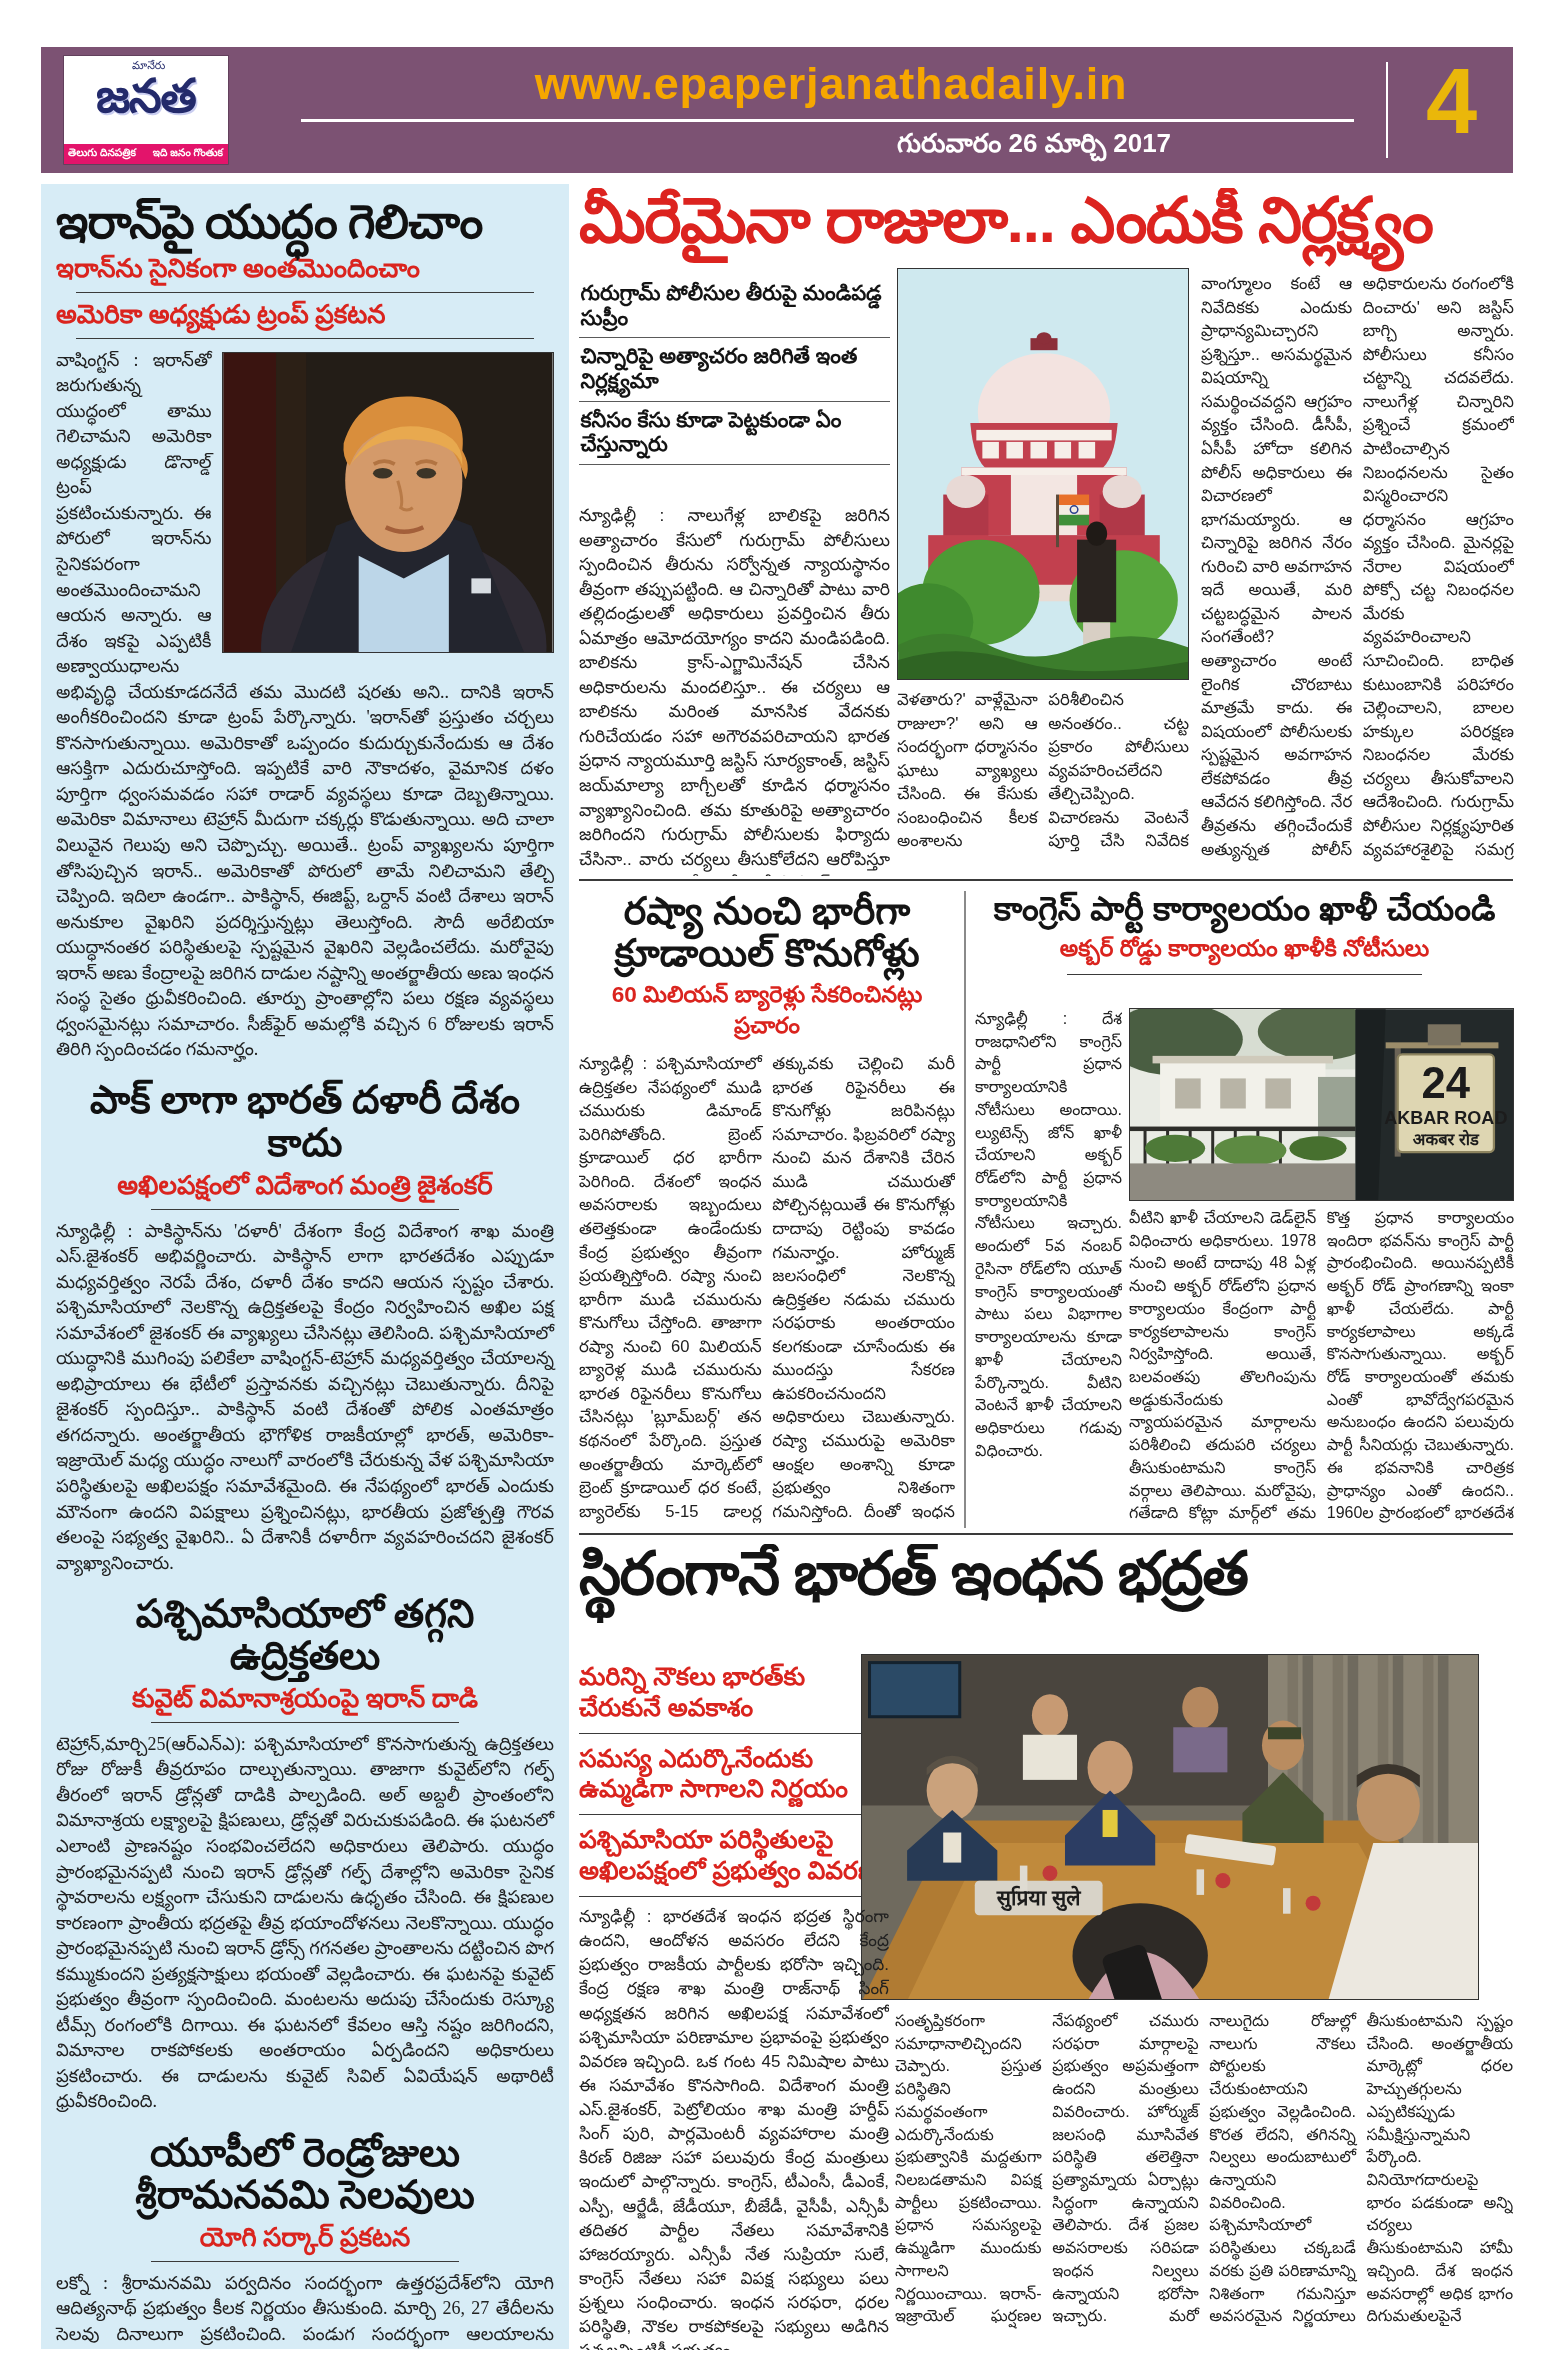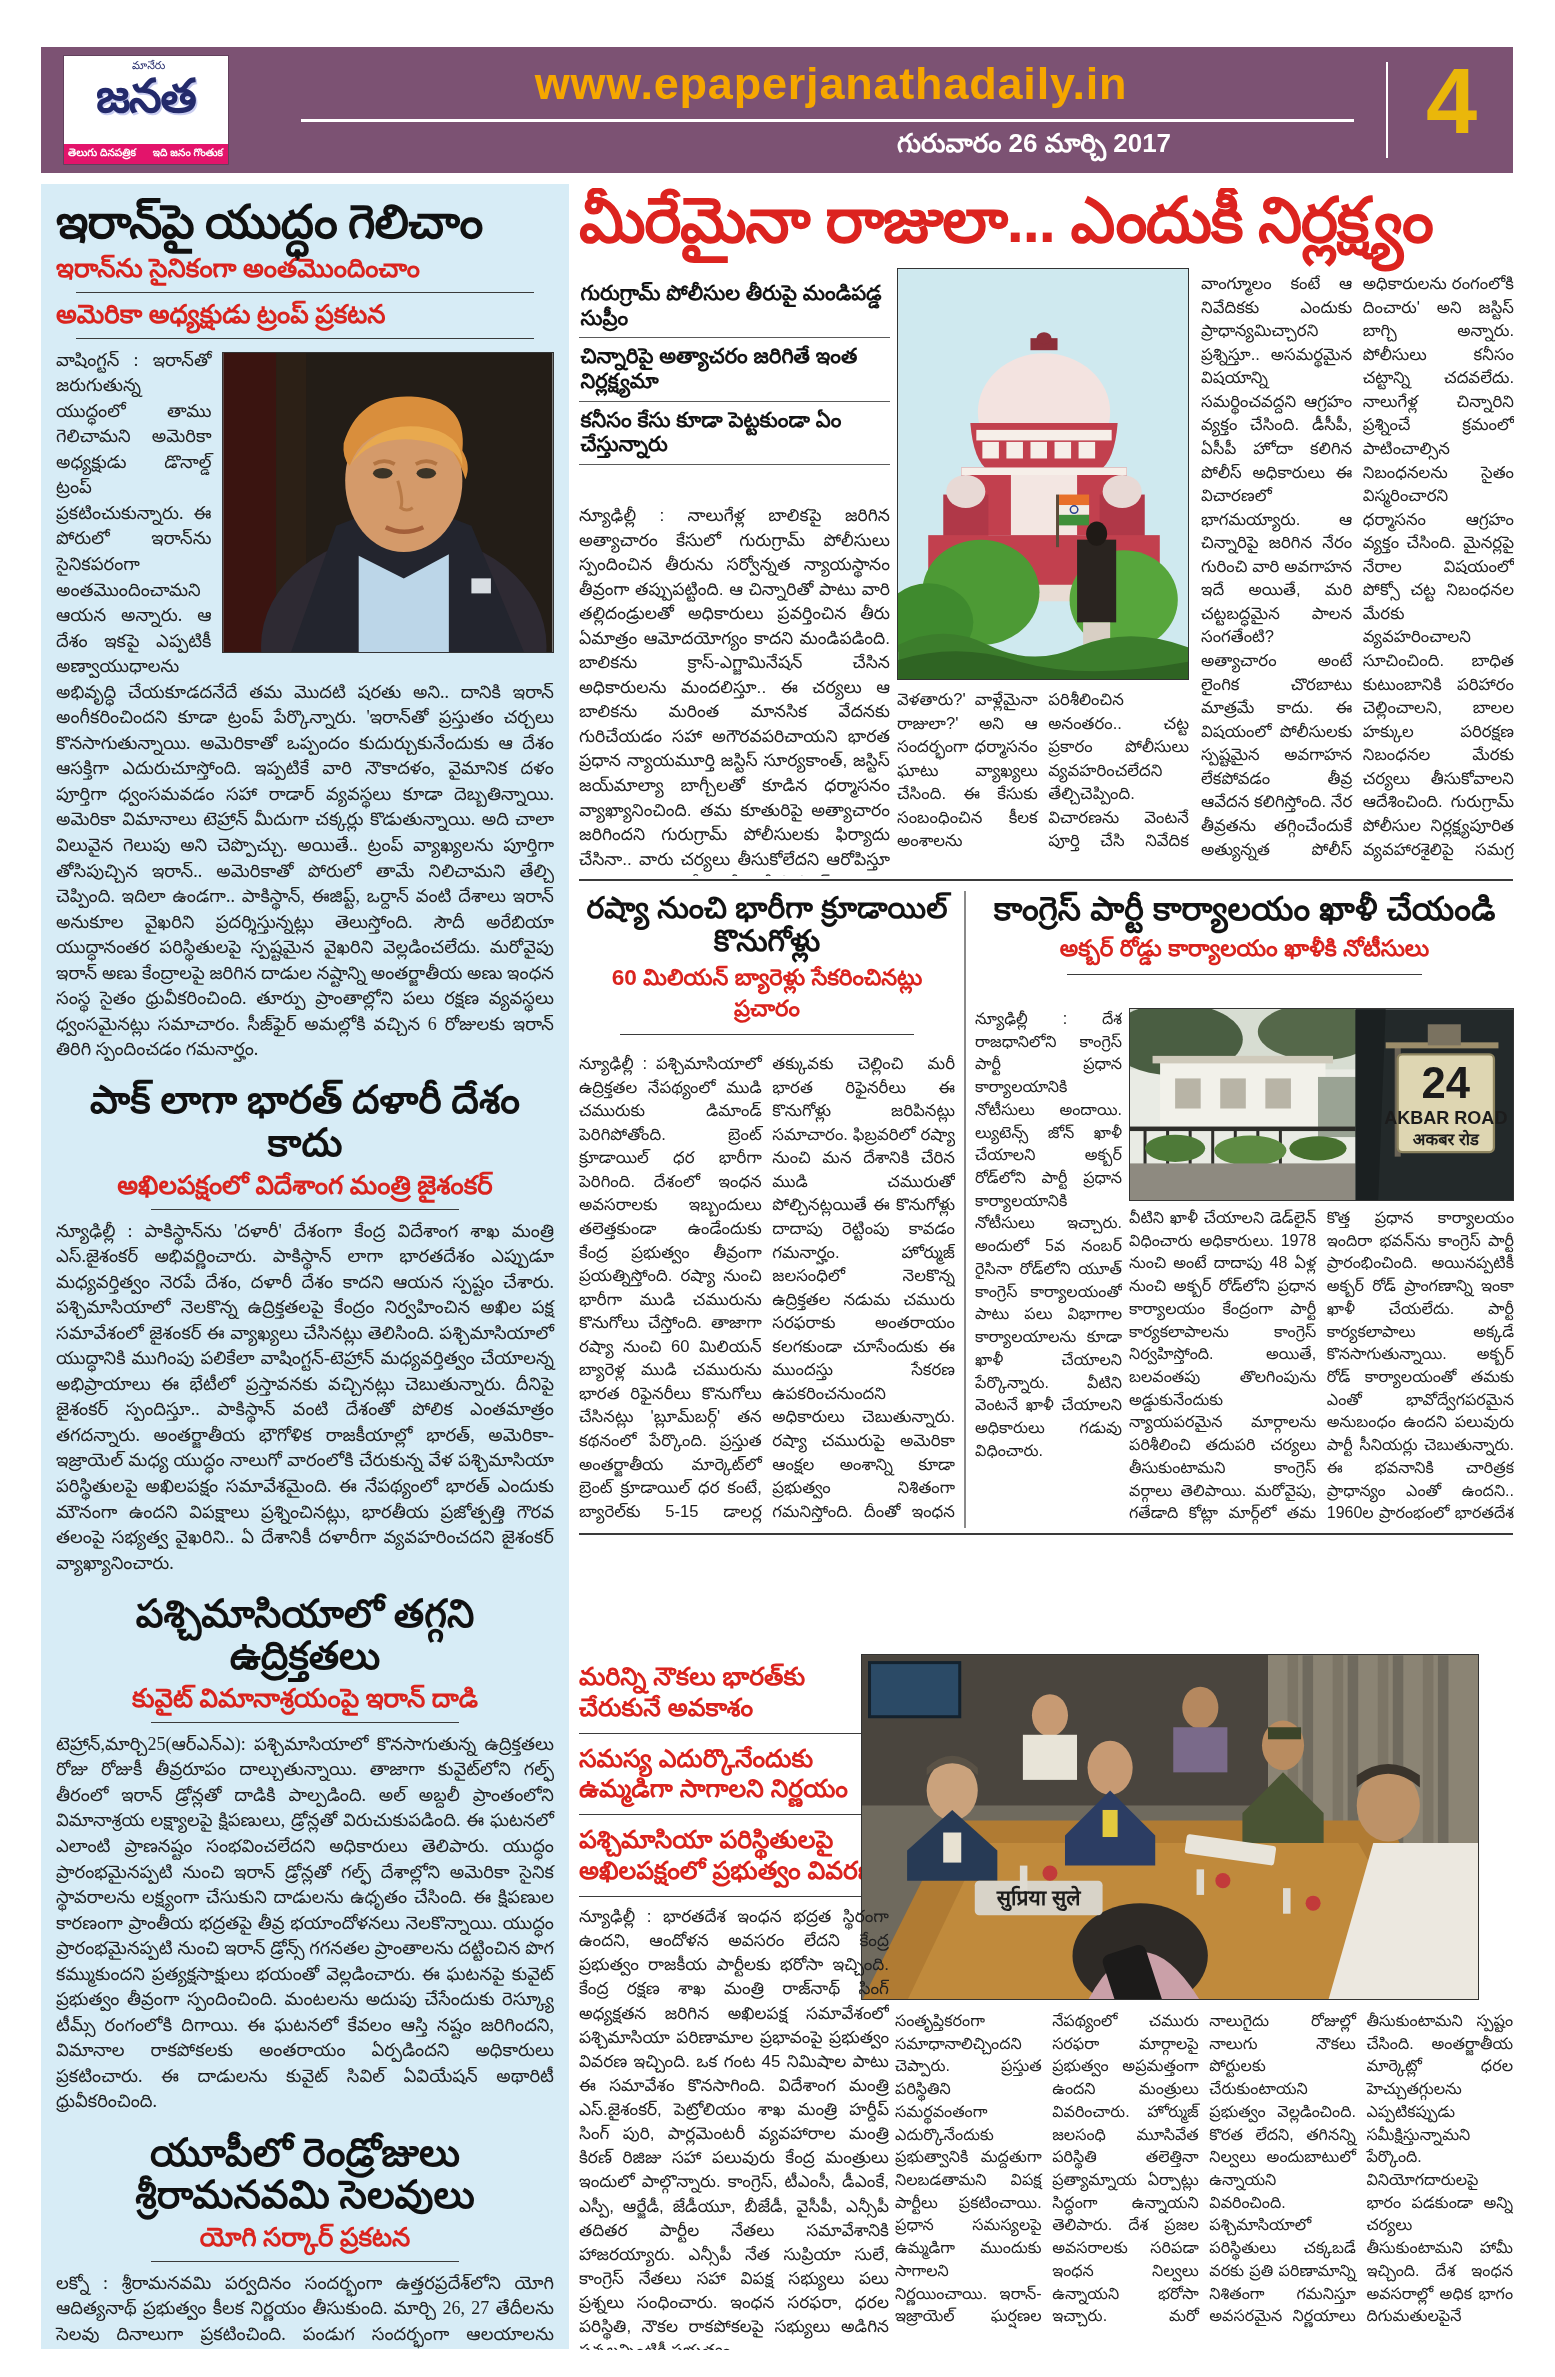--- a/index.html
+++ b/index.html
@@ -38,21 +38,21 @@
   .trump{float:right;width:330px;height:299px;margin:4.5px 0 6px 10.5px;}
   
   .abs{position:absolute;box-sizing:border-box;overflow:hidden;}
   .bighead{font-size:63px;font-weight:800;color:#dc231f;line-height:1.02;letter-spacing:-1.5px;}
   .bullets{list-style:none;margin:0;padding:0;}
   .bullets li{font-size:21px;font-weight:800;color:#141414;padding:6px 0 6.8px 1.5px;
         border-bottom:1.5px solid #5a5a5a;line-height:1.18;}
   .bodysm{font-size:17.3px;line-height:1.42;text-align:justify;color:#202020;}
   .cols2{column-count:2;column-gap:10.5px;}
   .cols4{column-count:4;column-gap:10.5px;}
-  .midhead{font-size:30px;font-weight:800;color:#141414;text-align:center;line-height:1.1;margin:0;}
+  .midhead{font-size:38px;font-weight:800;color:#141414;text-align:center;line-height:1.1;margin:0;}
   .midsub{font-size:22.6px;font-weight:800;color:#da241e;text-align:center;margin:7.5px 0 0 0;}
   .hline{position:absolute;height:1.5px;background:#3a3a3a;}
   .vline{position:absolute;width:1.5px;background:#8a8a8a;}
   .energyhead{font-size:60px;font-weight:800;color:#141414;letter-spacing:-1.5px;line-height:1.0;}
   .redlist{list-style:none;margin:0;padding:0;}
   .redlist li{font-size:25px;font-weight:800;color:#da241e;line-height:1.22;
         padding:9px 0 10.5px 0;border-bottom:1.5px solid #3a3a3a;}
   .redlist li:last-child{border-bottom:1.5px solid #3a3a3a;}
   
   svg{display:block;}
@@ -243,20 +243,21 @@
       <text x="420" y="118" text-anchor="middle" font-size="58" font-weight="bold" fill="#1c1c1c" class="plate">24</text>
       <text x="420" y="152" text-anchor="middle" font-size="24" font-weight="bold" fill="#1c1c1c" class="plate">AKBAR ROAD</text>
       <text x="420" y="180" text-anchor="middle" font-size="22" font-weight="bold" fill="#1c1c1c" class="plate">अकबर रोड</text>
     </svg>
   </div>
 
   <div class="abs bodysm cols2" style="left:1129px;top:1207px;width:385px;height:321px;font-size:16px;">వీటిని ఖాళీ చేయాలని డెడ్‌లైన్ విధించారు అధికారులు. 1978 నుంచి అంటే దాదాపు 48 ఏళ్ల నుంచి అక్బర్ రోడ్‌లోని ప్రధాన కార్యాలయం కేంద్రంగా పార్టీ కార్యకలాపాలను కాంగ్రెస్ నిర్వహిస్తోంది. అయితే, బలవంతపు తొలగింపును అడ్డుకునేందుకు న్యాయపరమైన మార్గాలను పరిశీలించి తదుపరి చర్యలు తీసుకుంటామని కాంగ్రెస్ వర్గాలు తెలిపాయి. మరోవైపు, గతేడాది కోట్లా మార్గ్‌లో తమ కొత్త ప్రధాన కార్యాలయం ఇందిరా భవన్‌ను కాంగ్రెస్ పార్టీ ప్రారంభించింది. అయినప్పటికీ అక్బర్ రోడ్ ప్రాంగణాన్ని ఇంకా ఖాళీ చేయలేదు. పార్టీ కార్యకలాపాలు అక్కడే కొనసాగుతున్నాయి. అక్బర్ రోడ్ కార్యాలయంతో తమకు ఎంతో భావోద్వేగపరమైన అనుబంధం ఉందని పలువురు పార్టీ సీనియర్లు చెబుతున్నారు. ఈ భవనానికి చారిత్రక ప్రాధాన్యం ఎంతో ఉందని.. 1960ల ప్రారంభంలో భారతదేశ రాజకీయాల్లో కీలక ఘట్టాలకు ఇది వేదికైందని గుర్తుచేస్తున్నారు. 1977 ఎన్నికల్లో కాంగ్రెస్ ఘోర పరాజయం అనంతరం ఇందిరా గాంధీ నాయకత్వంలో పార్టీ ఈ భవనం నుంచే పునర్నిర్మాణం సాగించిందని పేర్కొంటున్నారు. ఇందిరా గాంధీ, పి.వి.నరసింహారావు, మన్మోహన్ సింగ్ సహా పలు అంశాల ప్రధాన కార్యాల వేదికగా ఉన్న ఈ భవనాన్ని వదులుకోలేమని, అందుకే దీనిపై న్యాయపోరాటం చేసే యోచనలో ఉన్నట్లు పార్టీ నేతలు అంటున్నారు.</div>
 
   <div class="hline" style="left:579px;top:1533px;width:934px;"></div>
 
+  <div class="abs energyhead" style="left:579px;top:1544px;width:936px;height:98px;">స్థిరంగానే భారత్ ఇంధన భద్రత</div>
 
   <ul class="abs redlist" style="left:579px;top:1652px;width:310px;height:248px;">
     <li>మరిన్ని నౌకలు భారత్‌కు చేరుకునే అవకాశం</li>
     <li>సమస్య ఎదుర్కొనేందుకు ఉమ్మడిగా సాగాలని నిర్ణయం</li>
     <li>పశ్చిమాసియా పరిస్థితులపై అఖిలపక్షంలో ప్రభుత్వం వివరణ</li>
   </ul>
 
   <div class="abs photo-frame" style="left:861px;top:1654px;width:618px;height:346px;">
     <svg width="618" height="346" viewBox="0 0 822 460">
       <rect width="822" height="460" fill="#6f6a5e"></rect>

